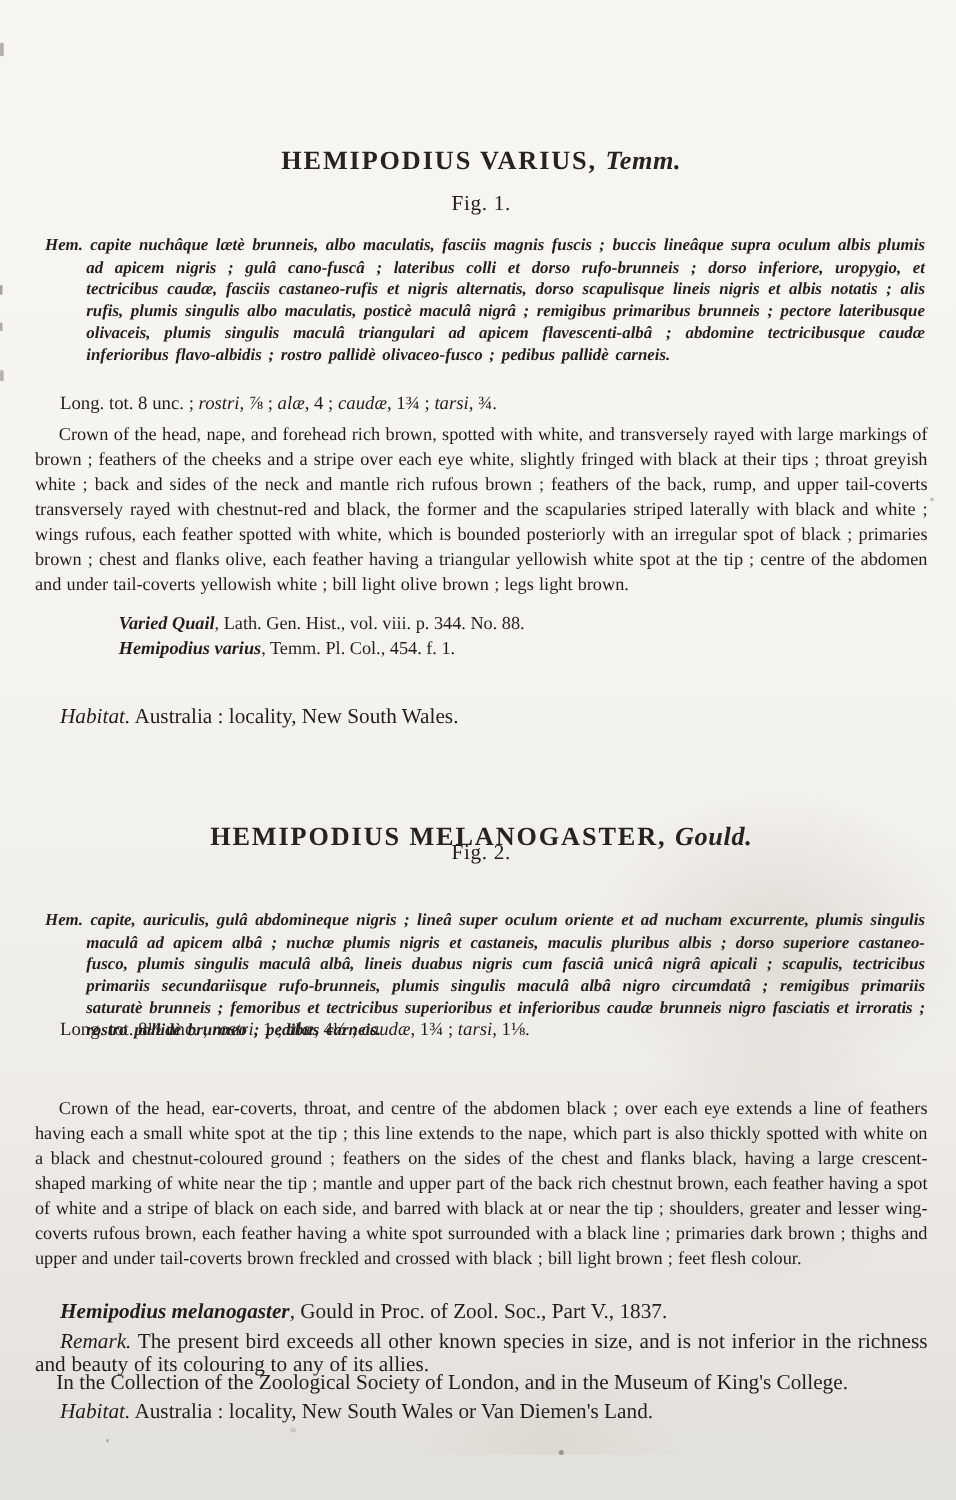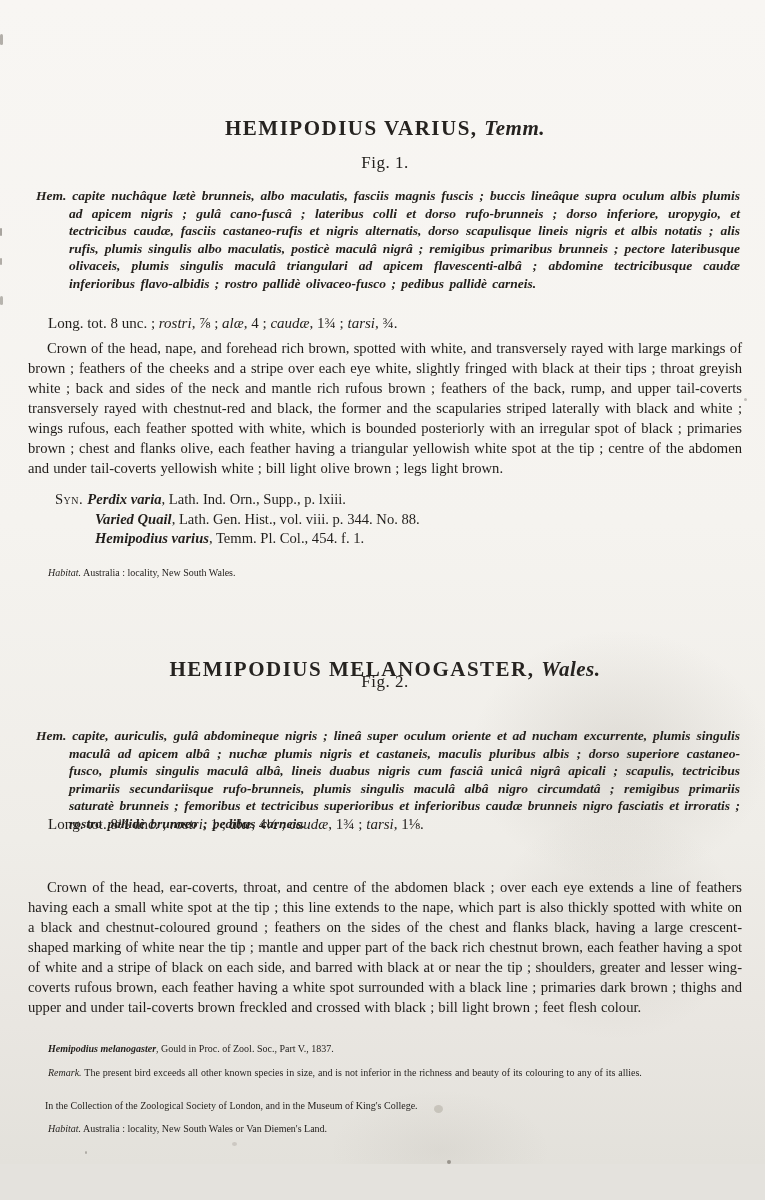--- a/index.html
+++ b/index.html
@@ -29,21 +29,21 @@
     text-align:justify;word-spacing:2px;
     padding-left:33px;text-indent:-33px;color:#24211d;
   }
   .meas{left:20px;font-size:15px;line-height:20px;}
   .desc{
     font-size:14.6px;line-height:20px;text-align:justify;
     text-indent:19px;word-spacing:.5px;color:#1f1c19;
   }
   .synline{margin:0;font-size:14.6px;line-height:19.5px;padding-left:67px;}
   .synline.first{padding-left:27px;}
-  .hab,.refline,.remark,.coll{font-size:10px;line-height:19px;}
+  .hab,.refline,.remark,.coll{font-size:17px;line-height:19px;}
   .hab,.refline{left:0;text-indent:20px;}
   .remark{text-indent:20px;text-align:justify;word-spacing:.4px;}
   .coll{text-indent:17px;}
   .i{font-style:italic;font-weight:inherit;}
   .bi{font-style:italic;font-weight:700;}
   .sc{font-variant:small-caps;letter-spacing:.5px;}
   
   .s1-title{top:116px;}
   .s1-fig{top:153px;}
   .s1-latin{top:187px;}
@@ -106,30 +106,29 @@
 
       <div class="blk fig s1-fig">Fig. 1.</div>
 
       <p class="blk latin s1-latin">Hem. capite nuchâque lætè brunneis, albo maculatis, fasciis magnis fuscis ; buccis lineâque supra oculum albis plumis ad apicem nigris ; gulâ cano-fuscâ ; lateribus colli et dorso rufo-brunneis ; dorso inferiore, uropygio, et tectricibus caudæ, fasciis castaneo-rufis et nigris alternatis, dorso scapulisque lineis nigris et albis notatis ; alis rufis, plumis singulis albo maculatis, posticè maculâ nigrâ ; remigibus primaribus brunneis ; pectore lateribusque olivaceis, plumis singulis maculâ triangulari ad apicem flavescenti-albâ ; abdomine tectricibusque caudæ inferioribus flavo-albidis ; rostro pallidè olivaceo-fusco ; pedibus pallidè carneis.</p>
 
       <p class="blk meas s1-meas"><span>Long. tot. 8 unc. ; </span><span class="i">rostri</span><span>, ⅞ ; </span><span class="i">alæ</span><span>, 4 ; </span><span class="i">caudæ</span><span>, 1¾ ; </span><span class="i">tarsi</span><span>, ¾.</span></p>
 
       <p class="blk desc s1-desc">Crown of the head, nape, and forehead rich brown, spotted with white, and transversely rayed with large markings of brown ; feathers of the cheeks and a stripe over each eye white, slightly fringed with black at their tips ; throat greyish white ; back and sides of the neck and mantle rich rufous brown ; feathers of the back, rump, and upper tail-coverts transversely rayed with chestnut-red and black, the former and the scapularies striped laterally with black and white ; wings rufous, each feather spotted with white, which is bounded posteriorly with an irregular spot of black ; primaries brown ; chest and flanks olive, each feather having a triangular yellowish white spot at the tip ; centre of the abdomen and under tail-coverts yellowish white ; bill light olive brown ; legs light brown.</p>
 
       <div class="blk s1-syn">
-        <p class="synline first"><span class="sc">Syn. </span><span class="bi">Perdix varia</span><span>, Lath. Ind. Orn., Supp., p. lxiii.</span></p>
         <p class="synline"><span class="bi">Varied Quail</span><span>, Lath. Gen. Hist., vol. viii. p. 344. No. 88.</span></p>
         <p class="synline"><span class="bi">Hemipodius varius</span><span>, Temm. Pl. Col., 454. f. 1.</span></p>
       </div>
 
       <p class="blk hab s1-hab"><span class="i">Habitat.</span><span> Australia : locality, New South Wales.</span></p>
     </section>
 
     <section>
-      <h1 class="blk title s2-title"><span>HEMIPODIUS MELANOGASTER, </span><span class="i">Wales.</span></h1>
+      <h1 class="blk title s2-title"><span>HEMIPODIUS MELANOGASTER, </span><span class="i">Gould.</span></h1>
 
       <div class="blk fig s2-fig">Fig. 2.</div>
 
       <p class="blk latin s2-latin">Hem. capite, auriculis, gulâ abdomineque nigris ; lineâ super oculum oriente et ad nucham excurrente, plumis singulis maculâ ad apicem albâ ; nuchæ plumis nigris et castaneis, maculis pluribus albis ; dorso superiore castaneo-fusco, plumis singulis maculâ albâ, lineis duabus nigris cum fasciâ unicâ nigrâ apicali ; scapulis, tectricibus primariis secundariisque rufo-brunneis, plumis singulis maculâ albâ nigro circumdatâ ; remigibus primariis saturatè brunneis ; femoribus et tectricibus superioribus et inferioribus caudæ brunneis nigro fasciatis et irroratis ; rostro pallidè brunneo ; pedibus carneis.</p>
 
       <p class="blk meas s2-meas"><span>Long. tot. 8½ unc. ; </span><span class="i">rostri</span><span>, 1 ; </span><span class="i">alæ</span><span>, 4½ ; </span><span class="i">caudæ</span><span>, 1¾ ; </span><span class="i">tarsi</span><span>, 1⅛.</span></p>
 
       <p class="blk desc s2-desc">Crown of the head, ear-coverts, throat, and centre of the abdomen black ; over each eye extends a line of feathers having each a small white spot at the tip ; this line extends to the nape, which part is also thickly spotted with white on a black and chestnut-coloured ground ; feathers on the sides of the chest and flanks black, having a large crescent-shaped marking of white near the tip ; mantle and upper part of the back rich chestnut brown, each feather having a spot of white and a stripe of black on each side, and barred with black at or near the tip ; shoulders, greater and lesser wing-coverts rufous brown, each feather having a white spot surrounded with a black line ; primaries dark brown ; thighs and upper and under tail-coverts brown freckled and crossed with black ; bill light brown ; feet flesh colour.</p>
 
       <p class="blk refline s2-ref"><span class="bi">Hemipodius melanogaster</span><span>, Gould in Proc. of Zool. Soc., Part V., 1837.</span></p>

